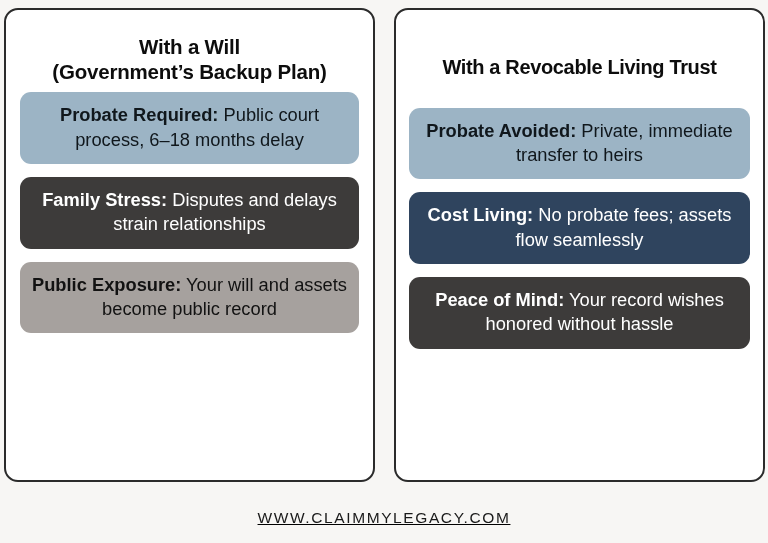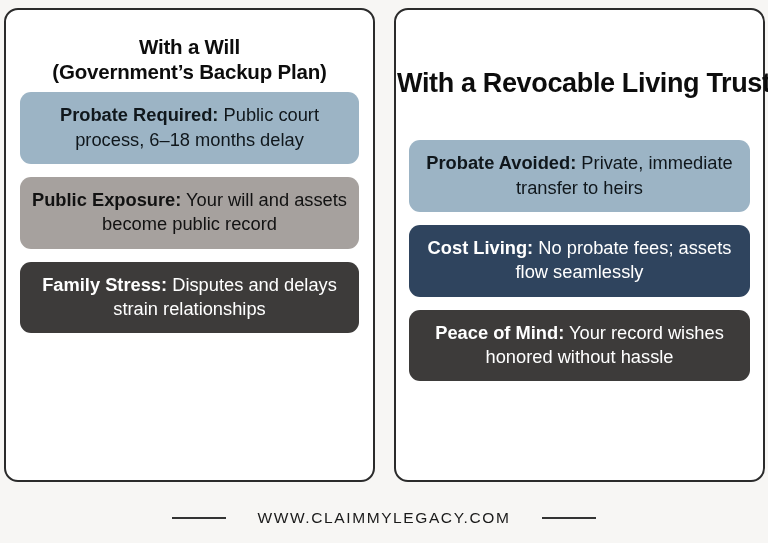--- a/index.html
+++ b/index.html
@@ -55,24 +55,24 @@
     letter-spacing: -0.2px;
     padding: 10px 0 8px 0;
     margin: 0;
     white-space: pre-line;
   }
   .panel-left .panel-title {
     padding-top: 14px;
   }
   .panel-right .panel-title {
     padding-top: 31px;
-    font-size: 27px;
+    font-size: 20px;
     letter-spacing: -0.35px;
     white-space: nowrap;
-    margin: 16px -7px;
+    margin: 4px -7px;
   }
   .rows {
     display: flex;
     flex-direction: column;
     gap: 13px;
     padding: 0 6px;
   }
   .row {
     border-radius: 11px;
     text-align: center;
@@ -104,24 +104,25 @@
     padding: 16px 5px;
   }
 
   .footer {
     position: absolute;
     left: 0;
     top: 492px;
     width: 768px;
     height: 51px;
     display: flex;
-    flex-direction: row;
+    flex-direction: column;
     align-items: center;
     justify-content: center;
     gap: 32px;
+    text-decoration: underline;
   }
   .footer-dash {
     width: 54px;
     height: 2px;
     background: #333333;
   }
   .footer-text {
     font-size: 15.5px;
     letter-spacing: 1.6px;
     color: #1a1a1a;
@@ -138,28 +139,28 @@
 
     <div class="panel panel-left">
       <div class="panel-title">With a Will
 (Government’s Backup Plan)</div>
       <div class="rows">
         <div class="row row-blue">
           <span class="row-inner">
             <span class="lead">Probate Required:</span><span> Public court process, 6–18 months delay</span>
           </span>
         </div>
+        <div class="row row-dark">
+          <span class="row-inner">
+            <span class="lead">Family Stress:</span><span> Disputes and delays strain relationships</span>
+          </span>
+        </div>
         <div class="row row-gray">
           <span class="row-inner">
             <span class="lead">Public Exposure:</span><span> Your will and assets become public record</span>
-          </span>
-        </div>
-        <div class="row row-dark">
-          <span class="row-inner">
-            <span class="lead">Family Stress:</span><span> Disputes and delays strain relationships</span>
           </span>
         </div>
       </div>
     </div>
 
     <div class="panel panel-right">
       <div class="panel-title">With a Revocable Living Trust</div>
       <div class="rows">
         <div class="row row-blue">
           <span class="row-inner">

